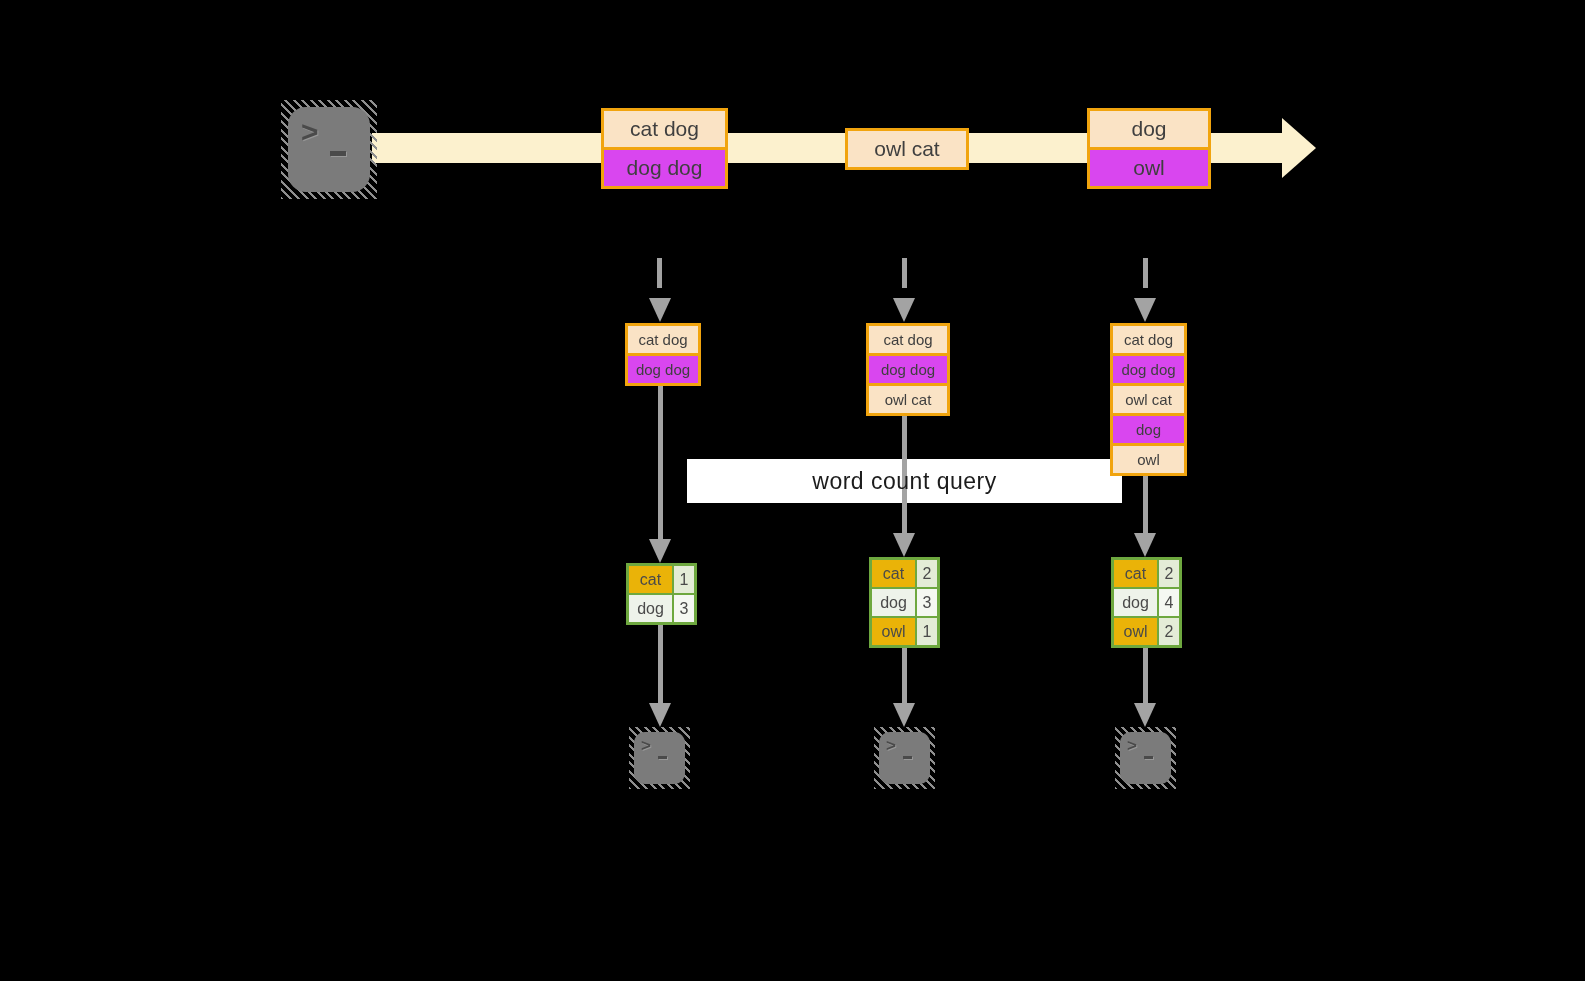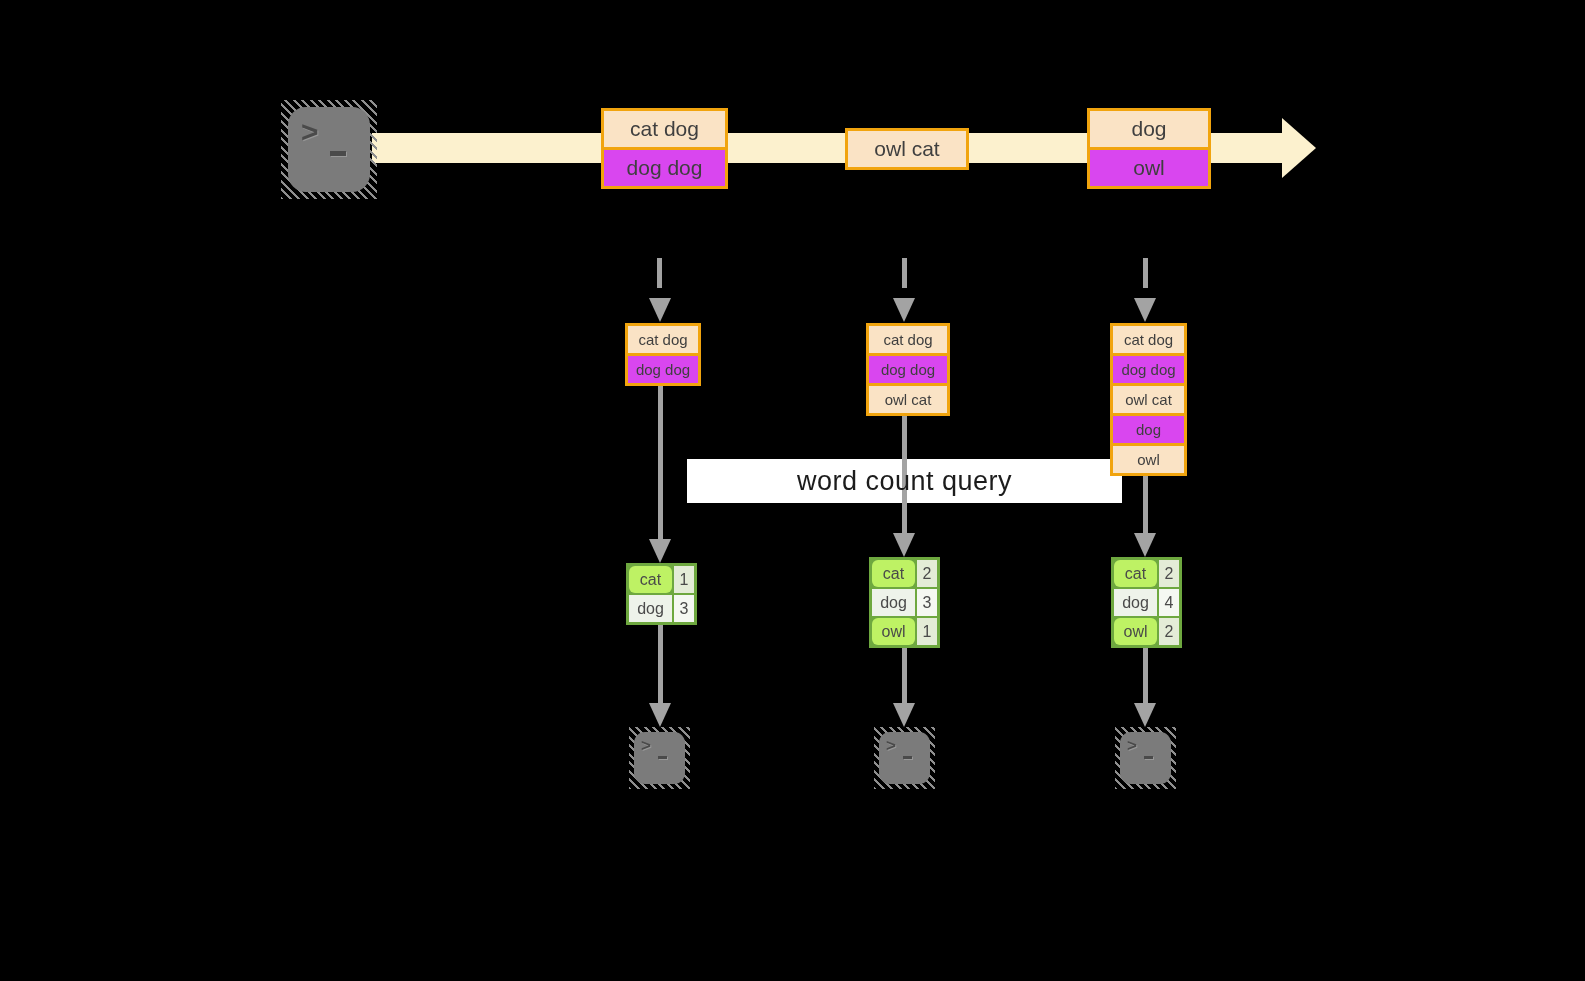--- a/index.html
+++ b/index.html
@@ -30,34 +30,34 @@
   .batch .row{height:36px;font-size:21px;}
   .state .row{height:27px;font-size:15px;}
   .rd{background:#fae3c5;}
   .rl{background:#d946ef;}
 
   
   .gtable{position:absolute;background:#6ea83f;display:grid;grid-template-columns:43px 20px;
           gap:2px;padding:3px;z-index:3;}
   .gtable .cell{height:27px;display:flex;align-items:center;justify-content:center;
           font-size:16px;color:#4a4a4a;}
-  .wd{background:#bef264;border-radius:6px;}
+  .wd{background:#eab308;}
   .nd{background:#e4ecd7;}
   .wl{background:#eef3ea;}
   .nl{background:#f5f8f2;}
 
   
   .shaft{position:absolute;width:5px;background:#a3a3a3;z-index:2;}
   .ah{position:absolute;width:0;height:0;border-left:11px solid transparent;
       border-right:11px solid transparent;border-top:24px solid #a3a3a3;z-index:2;}
 
   
   .banner{position:absolute;left:687px;top:459px;width:435px;height:44px;background:#ffffff;
           display:flex;align-items:center;justify-content:center;}
-  .banner span{position:relative;z-index:4;font-size:27px;font-weight:300;color:#1c1c1c;
+  .banner span{position:relative;z-index:4;font-size:23px;font-weight:300;color:#1c1c1c;
           letter-spacing:0.5px;}
 </style>
 </head>
 <body>
 
 <div class="canvas">
 
   <div class="band"></div>
   <div class="bandhead"></div>
 

